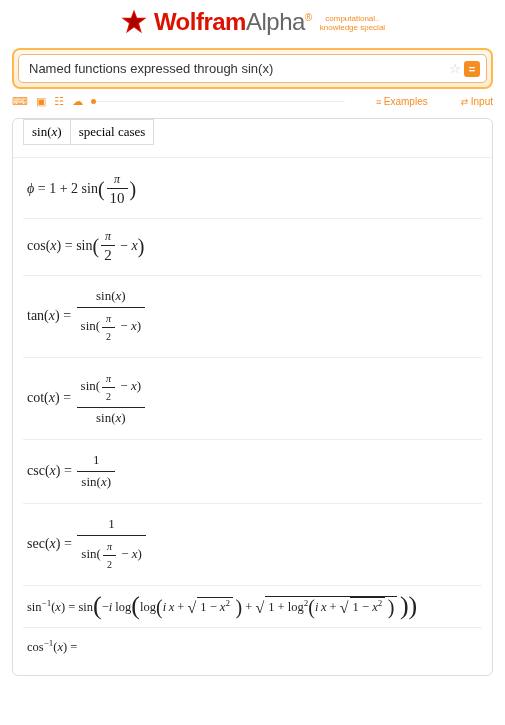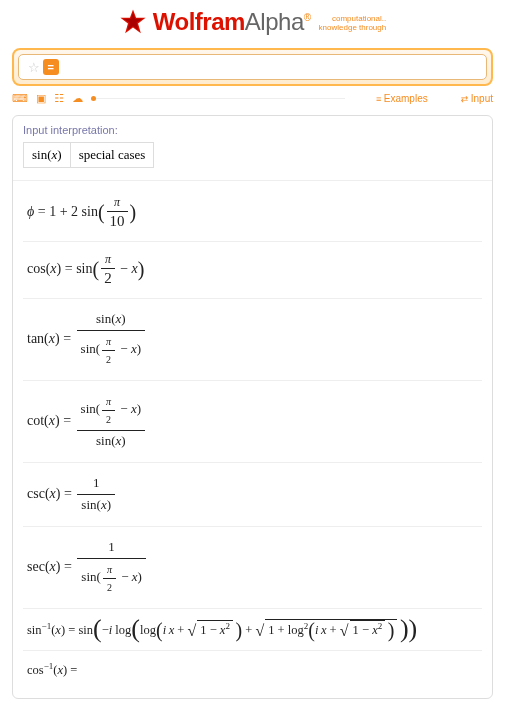--- a/index.html
+++ b/index.html
@@ -6,21 +6,21 @@
   body { font-family: Arial, Helvetica, sans-serif; background: #fff; width: 505px; }
   
   
   .header { text-align: center; padding: 8px 0 4px; }
   .logo-wrap { display: inline-flex; align-items: center; gap: 6px; }
   .logoicon { width: 28px; height: 28px; }
   .logotext { font-size: 24px; font-weight: 400; color: #555; letter-spacing: -0.5px; }
   .logotext .wolf { color: #dd1100; font-weight: bold; }
   .logotext .alpha { color: #666; }
   .reg { font-size: 10px; color: #f68d21; vertical-align: super; }
-  .tag { display: inline-block; font-size: 8px; color: #f68d21; line-height: 1.1; text-align: right; margin-left: 2px; vertical-align: top; margin-top: 4px; }
+  .tag { display: inline-block; font-size: 8px; color: #f68d21; line-height: 1.1; text-align: center; margin-left: 2px; vertical-align: top; margin-top: 4px; }
   
   
   .search-outer { margin: 4px 12px 0; border: 2px solid #ffb84d; border-radius: 8px; padding: 4px; background: linear-gradient(#fff7ec,#ffecd0); }
   .search-inner { display: flex; align-items: center; background: #fff; border: 1px solid #e8b878; border-radius: 5px; padding: 4px 6px; }
   .search-input { flex: 1; border: none; outline: none; font-size: 13px; color: #333; padding: 2px 4px; background: transparent; }
   .search-star { color: #ccc; font-size: 13px; cursor: pointer; padding: 0 3px; }
   .search-go { width: 16px; height: 16px; background: #f68d21; border-radius: 3px; display: flex; align-items: center; justify-content: center; cursor: pointer; color: #fff; font-size: 11px; font-weight: bold; }
   
   
   .toolbar { display: flex; align-items: center; margin: 6px 12px 10px; font-size: 10px; }
@@ -68,27 +68,28 @@
           <polygon points="50,5 61,35 95,35 68,55 78,90 50,70 22,90 32,55 5,35 39,35"></polygon>
         </g>
       <g fill="#aa0000">
           <polygon points="50,15 58,38 85,38 63,52 70,80 50,65 30,80 37,52 15,38 42,38"></polygon>
         </g>
     </svg>
     <span class="logotext">
       <span class="wolf">Wolfram</span><span class="alpha">Alpha</span><span class="reg">®</span>
     </span>
     <span class="tag">
-      <span>computational..</span><br><span>knowledge through</span>
+      <span>computational..</span><br><span>knowledge special</span>
     </span>
   </span>
 </div>
 
 <div class="search-outer">
   <div class="search-inner">
+    <input class="search-input" value="Named functions expressed through sin(x)" style="">
     <span class="search-star">☆</span>
     <span class="search-go">=</span>
   </div>
 </div>
 
 <div class="toolbar">
   <div class="tool-left">
     <span class="tool-icon">⌨</span>
     <span class="tool-icon">▣</span>
     <span class="tool-icon">☷</span>
@@ -96,23 +97,20 @@
   </div>
   <div class="tool-line"></div>
   <div class="tool-right">
     <span class="tool-link">Examples</span>
     <span class="tool-link rand">Input</span>
   </div>
 </div>
 
 <div class="panel">
 
-  <div class="sect-hdr">
-    <span>Input interpretation:</span>
-  </div>
   <div class="interp-box">
     <span class="interp-cell">
       <span>sin</span>(<span class="x">x</span>)
     </span>
     <span class="interp-cell">special cases</span>
   </div>
 
   <div class="divider"></div>
 
 

